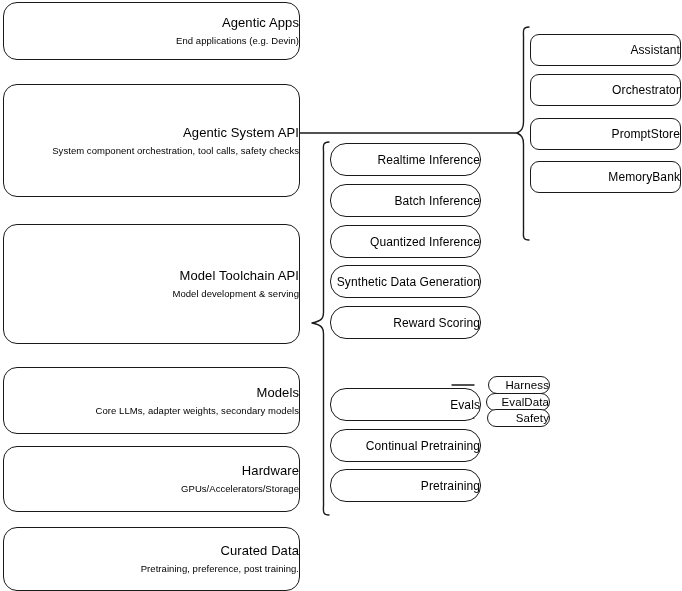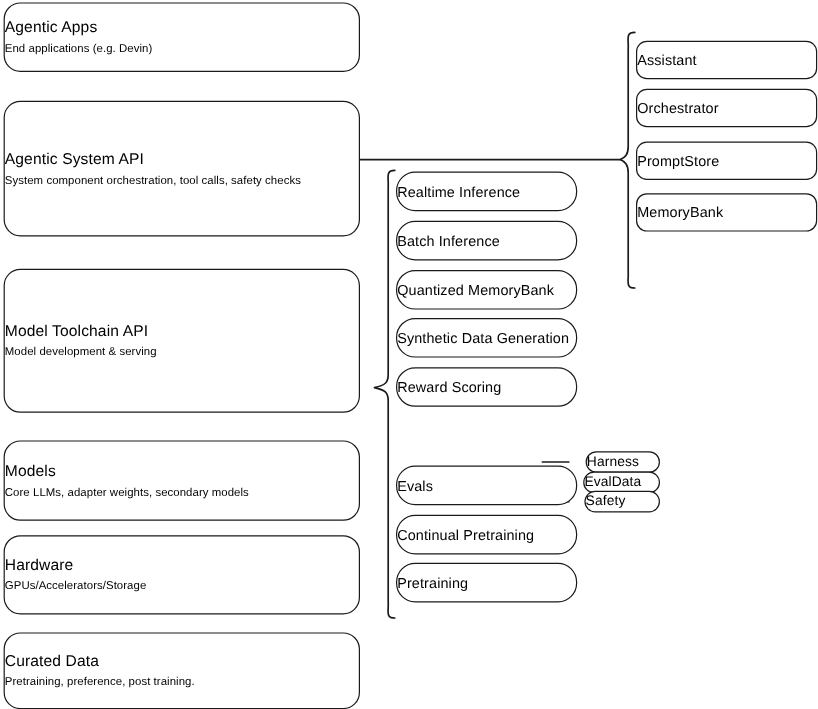--- a/index.html
+++ b/index.html
@@ -22,21 +22,21 @@
 
   
   .node {
     position: absolute;
     box-sizing: border-box;
     background: #ffffff;
     border: 1.4px solid #1a1a1a;
     border-radius: 13px;
     display: flex;
     flex-direction: column;
-    align-items: flex-start;
+    align-items: flex-end;
     justify-content: center;
     text-align: center;
     color: #000000;
   }
   .node .title {
     font-size: 13px;
     line-height: 16px;
     letter-spacing: 0.1px;
   }
   .node .sub {
@@ -157,21 +157,21 @@
     <div class="sub">Pretraining, preference, post training.</div>
   </div>
 
   <div class="node mid" style="top:143px;">
     <div class="title">Realtime Inference</div>
   </div>
   <div class="node mid" style="top:184px;">
     <div class="title">Batch Inference</div>
   </div>
   <div class="node mid" style="top:225px;">
-    <div class="title">Quantized MemoryBank</div>
+    <div class="title">Quantized Inference</div>
   </div>
   <div class="node mid" style="top:265px;">
     <div class="title">Synthetic Data Generation</div>
   </div>
   <div class="node mid" style="top:306px;">
     <div class="title">Reward Scoring</div>
   </div>
   <div class="node mid" style="top:388px;">
     <div class="title">Evals</div>
   </div>

